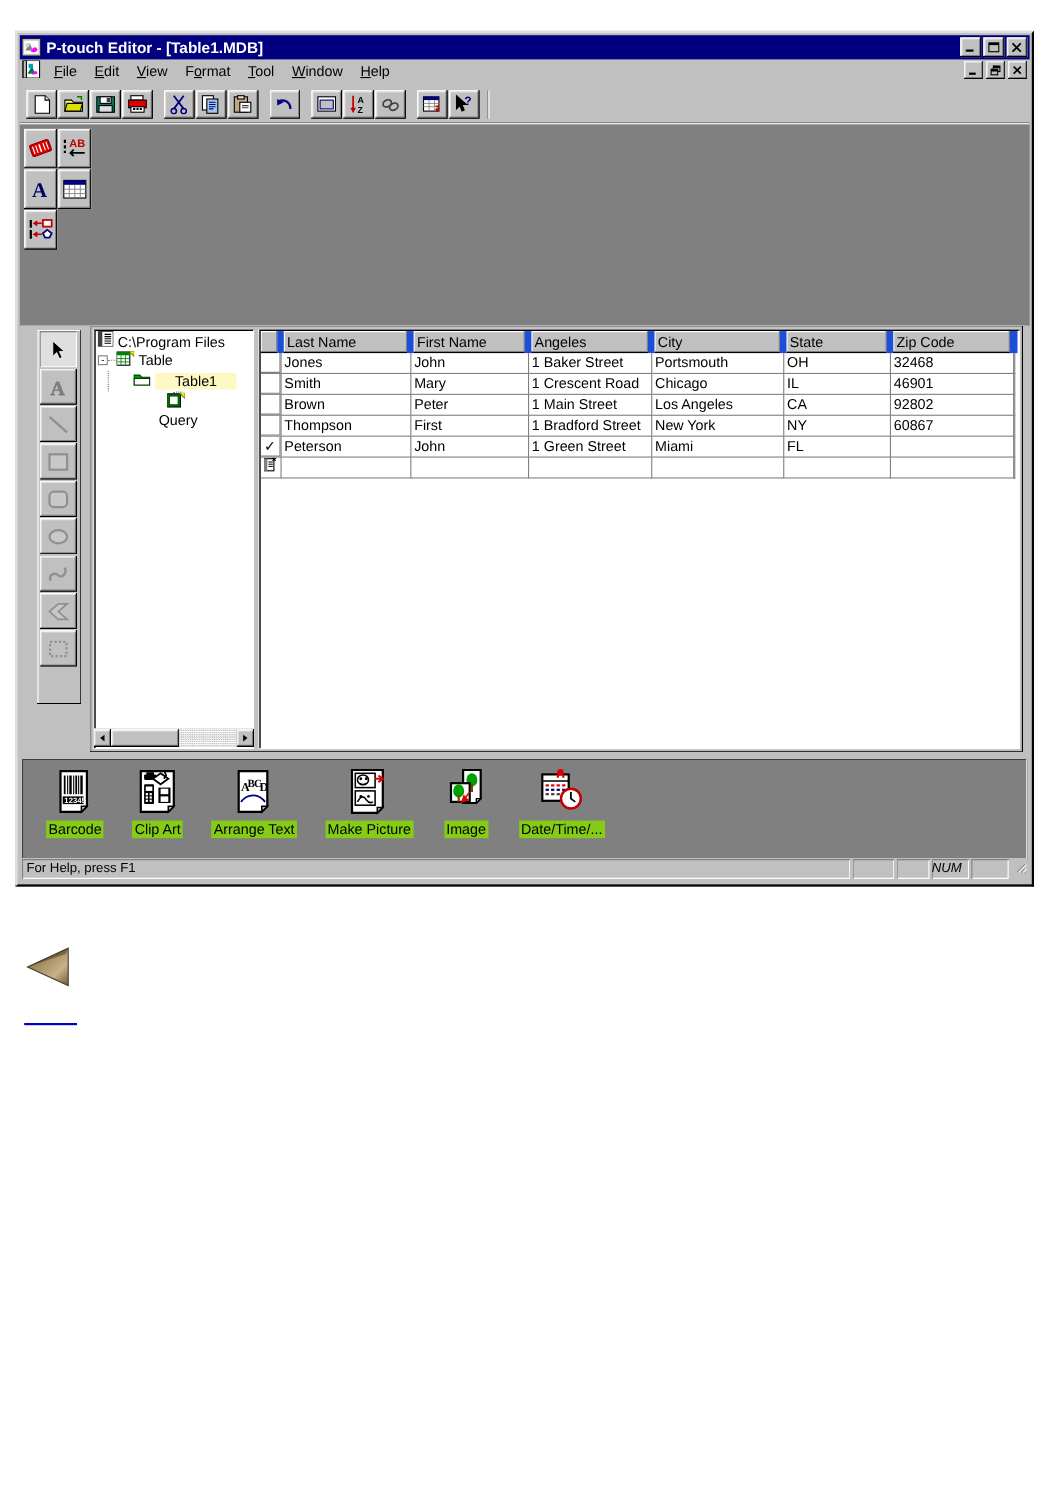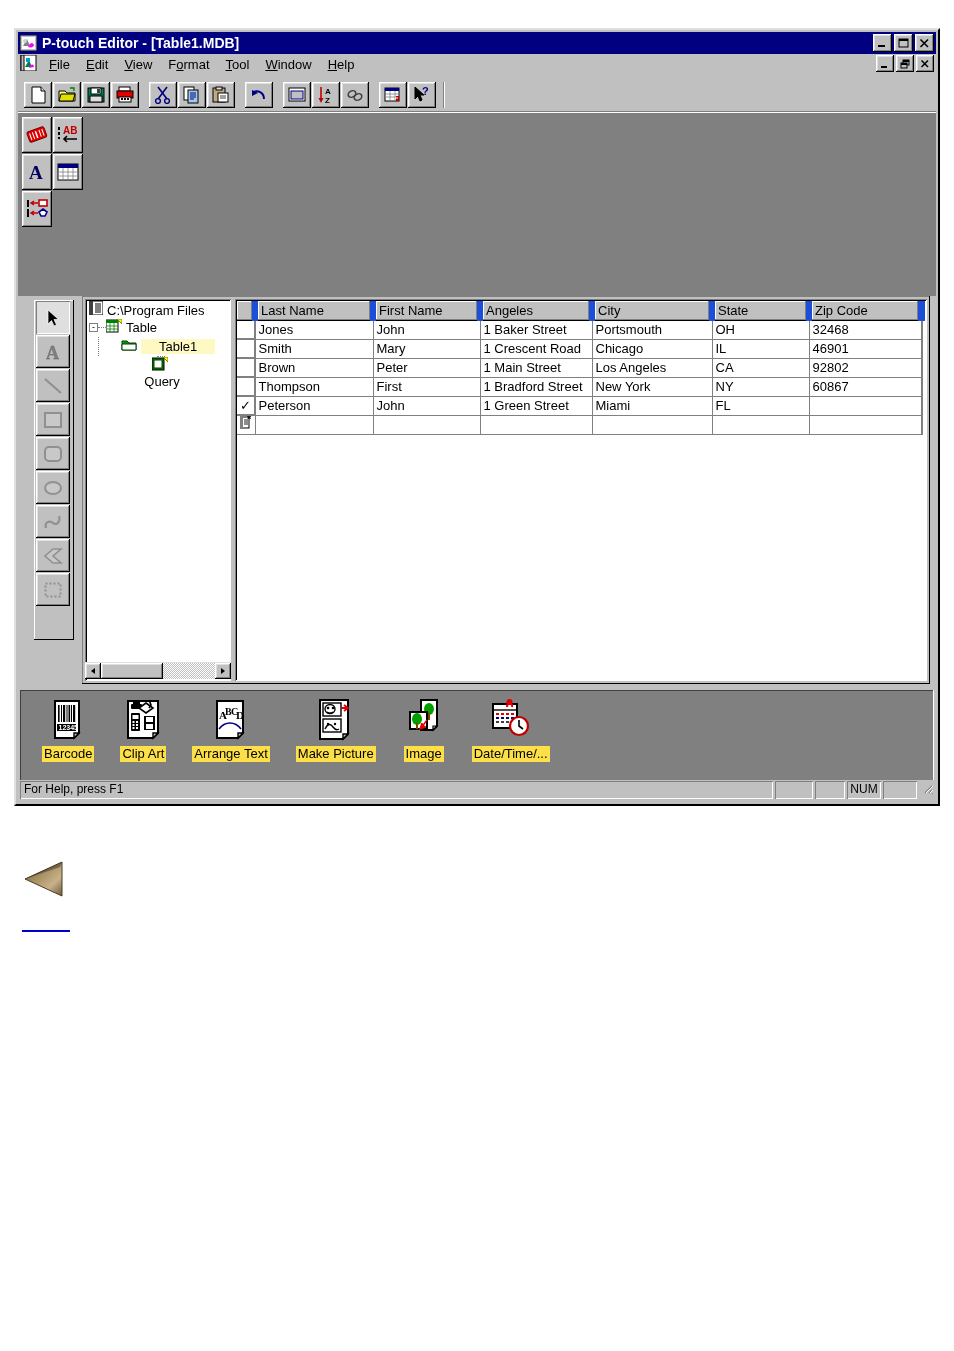--- a/index.html
+++ b/index.html
@@ -173,38 +173,38 @@
   
   #palette{
     position:absolute;left:4px;top:660px;right:4px;height:94px;
     background:#808080;box-sizing:border-box;
     box-shadow: inset -1px -1px 0 #fff, inset 1px 1px 0 #404040;
   }
   #palinner{display:flex;align-items:flex-start;padding:8px 0 0 22px;}
   .palitem{width:auto;display:flex;flex-direction:column;align-items:center;margin-right:26px;}
   .palicon{width:44px;height:44px;display:flex;align-items:center;justify-content:center;}
   .pallabel{
-    background:#fde047;color:#000;font-size:13px;padding:0 2px;margin-top:4px;
+    background:#84cc16;color:#000;font-size:13px;padding:0 2px;margin-top:4px;
     white-space:nowrap;line-height:16px;
   }
 
   
   #statusbar{
     position:absolute;left:4px;bottom:4px;right:4px;height:20px;
     background:#c0c0c0;display:flex;align-items:center;box-sizing:border-box;
   }
   #statusbar .stext{
     flex:1;height:18px;line-height:17px;font-size:12px;padding-left:4px;
     box-shadow: inset 1px 1px 0 #808080, inset -1px -1px 0 #fff;
     box-sizing:border-box;
   }
   .spane{
     width:38px;height:18px;margin-left:2px;box-sizing:border-box;
     box-shadow: inset 1px 1px 0 #808080, inset -1px -1px 0 #fff;
-    text-align:center;line-height:17px;font-size:12px;
+    text-align:left;line-height:17px;font-size:12px;font-style:italic;
   }
   .grip{width:14px;height:18px;margin-left:3px;position:relative;}
 
   
   #backarrow{position:absolute;left:22px;top:858px;width:48px;height:42px;}
   #bluelink{position:absolute;left:22px;top:930px;width:48px;height:2px;background:#0000cc;}
   #bluelink-hit{position:absolute;left:22px;top:918px;width:48px;height:16px;}
 </style>
 </head>
 <body>

